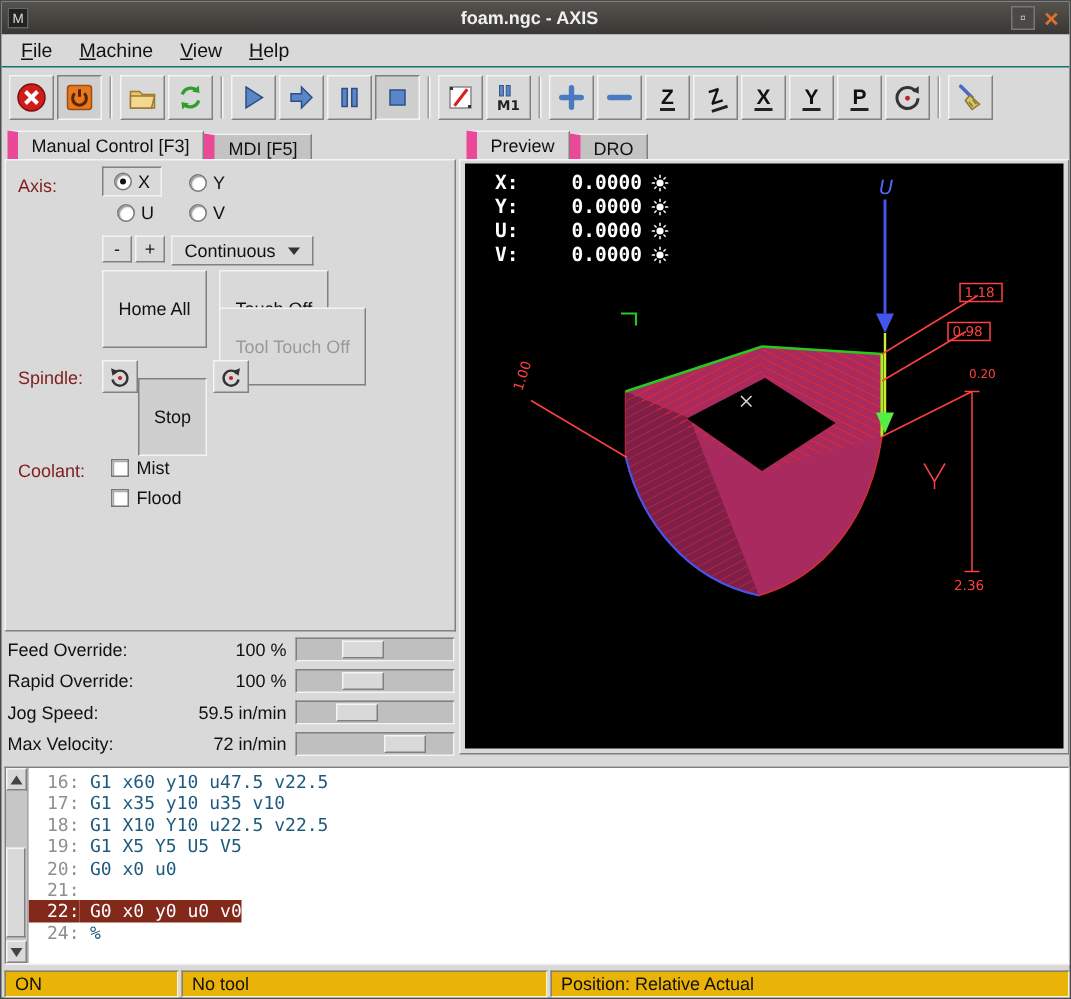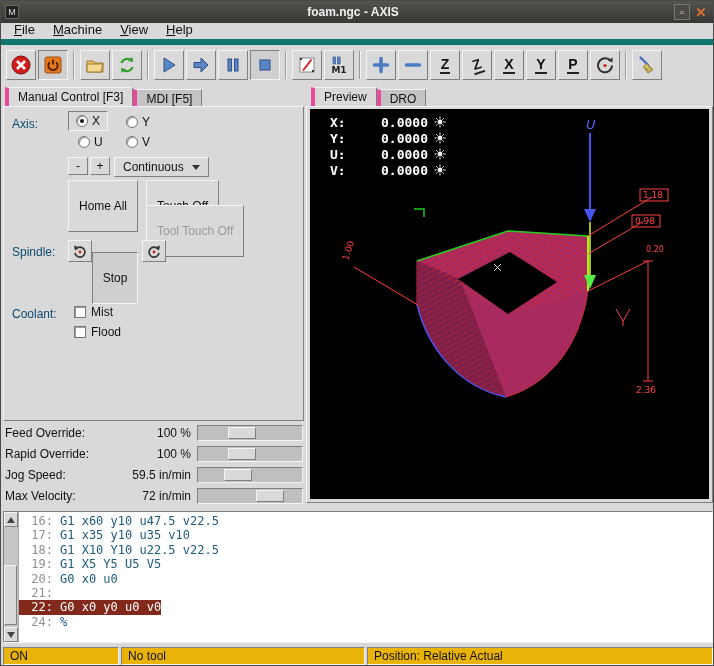--- a/index.html
+++ b/index.html
@@ -22,22 +22,22 @@
     color:#ddd; font-size:9px; line-height:12px; text-align:center; }
   .title-text { flex:1; text-align:center; color:#f0f0f0; font-weight:bold; font-size:12px;margin-left:16px; }
   .tb-btn { width:16px; height:16px; margin-left:3px; display:flex; align-items:center;
     justify-content:center; font-size:11px; font-weight:bold; color:#ccc; cursor:default; }
   .tb-btn.shade { border:1px solid #777; background:#4a4946; }
   .tb-btn.close { color:#e07030; font-size:13px; }
 
   
   .menubar {
     position:absolute; left:0; top:22px; width:100%; height:22px;
-    background:#d9d9d9; border-bottom:6px solid #0f766e;
-    display:flex; align-items:flex-end; padding-left:4px; font-size:13px;
+    background:#d9d9d9; border-bottom:1px solid #0f766e;
+    display:flex; align-items:center; padding-left:4px; font-size:13px;
   }
   .menu-item { display:inline-block; padding:2px 9px; }
   .menu-item::first-letter { text-decoration:underline; }
 
   
   .toolbar {
     position:absolute; left:0; top:44px; width:100%; height:40px;
     display:flex; align-items:center; padding:0 5px; gap:2px;
   }
   .tbtn {
@@ -54,33 +54,33 @@
   .tsep { width:2px; height:28px; margin:0 3px;
     border-left:1px solid #9a9a9a; border-right:1px solid #f4f4f4; }
   .viewletter { font-weight:bold; font-size:14px; color:#111;
     border-bottom:2px solid #222; line-height:15px; padding:0 1px; }
   .viewletter.tilt { transform:rotate(-18deg); }
 
   
   .tabrow { position:absolute; display:flex; align-items:flex-end; height:19px; }
   .tab {
     padding:2px 9px 3px; font-size:12px;
-    border-top:1px solid #f4f4f4; border-left:4px solid #ec4899; border-right:1px solid #808080;
+    border-top:1px solid #f4f4f4; border-left:7px solid #ec4899; border-right:1px solid #808080;
     background:#c3c3c3; height:17px;
   }
   .tab.sel { background:#d9d9d9; height:19px; font-weight:normal; }
 
   .frame {
     position:absolute; background:#d9d9d9;
     border-top:1px solid #f4f4f4; border-left:1px solid #f4f4f4;
     border-right:1px solid #808080; border-bottom:1px solid #808080;
   }
 
   
-  .lbl { font-size:12px; color:#0c4a6e; }
+  .lbl { font-size:12px; color:#7f1d1d; }
   .radio { width:12px; height:12px; border-radius:50%; background:#fff;
     border:1px solid #777; box-shadow:inset 1px 1px 1px #999; display:inline-block;
     position:relative; vertical-align:middle; }
   .radio.on::after { content:""; position:absolute; left:3px; top:3px; width:4px; height:4px;
     border-radius:50%; background:#111; }
   .axisbox { display:inline-flex; align-items:center; gap:4px; padding:2px 7px;
     border-top:1px solid #808080; border-left:1px solid #808080;
     border-right:1px solid #f4f4f4; border-bottom:1px solid #f4f4f4; }
   .btn {
     display:inline-flex; align-items:center; justify-content:center;

